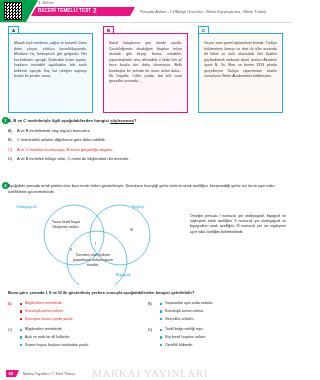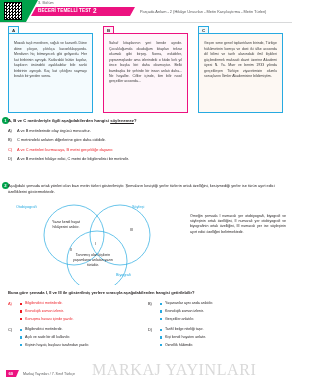--- a/index.html
+++ b/index.html
@@ -121,21 +121,21 @@
     position:absolute;left:6px;bottom:3px;width:13px;height:7px;background:#ec1280;
     clip-path:polygon(0 0,100% 0,calc(100% - 3px) 100%,0 100%);
   }
   .footer .pgnum{
     position:absolute;left:8.4px;bottom:4px;font-size:4.2px;font-weight:bold;color:#fff;
   }
   .footer .fttext{
     position:absolute;left:23px;bottom:4px;font-size:3.6px;color:#58595b;
   }
   .watermark{
-    position:absolute;left:92px;bottom:1px;font-size:16px;color:#d9d9d9;
+    position:absolute;left:92px;bottom:1px;font-size:11px;color:#d9d9d9;
     font-family:"Liberation Serif", serif;letter-spacing:.6px;
   }
 </style>
 </head>
 <body>
 
 <div class="page">
 
   <div class="header">
     <div class="qr-block">

